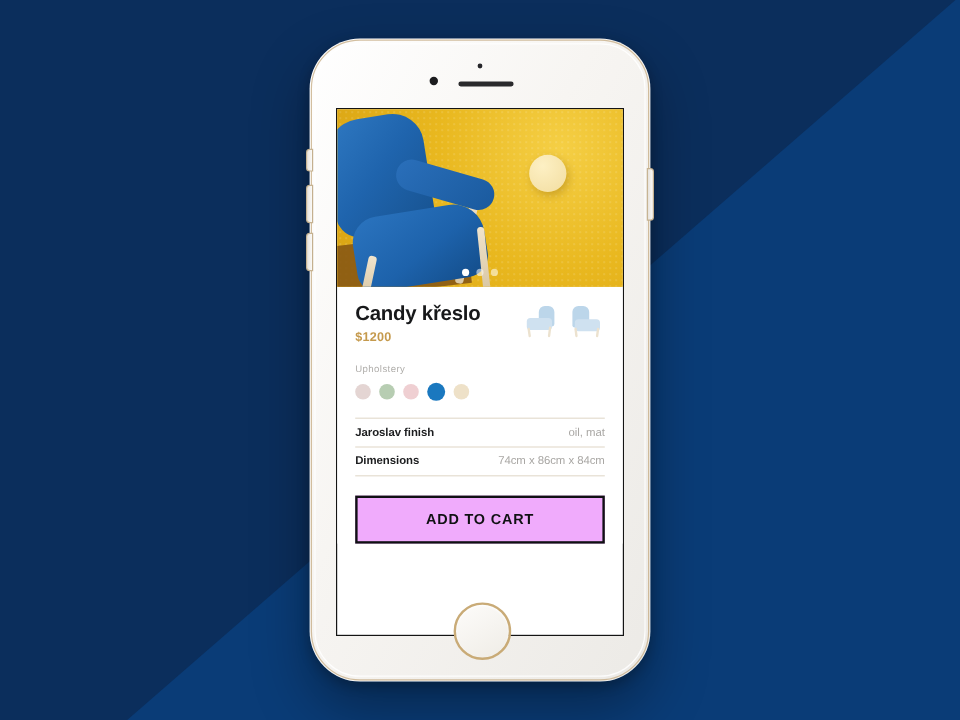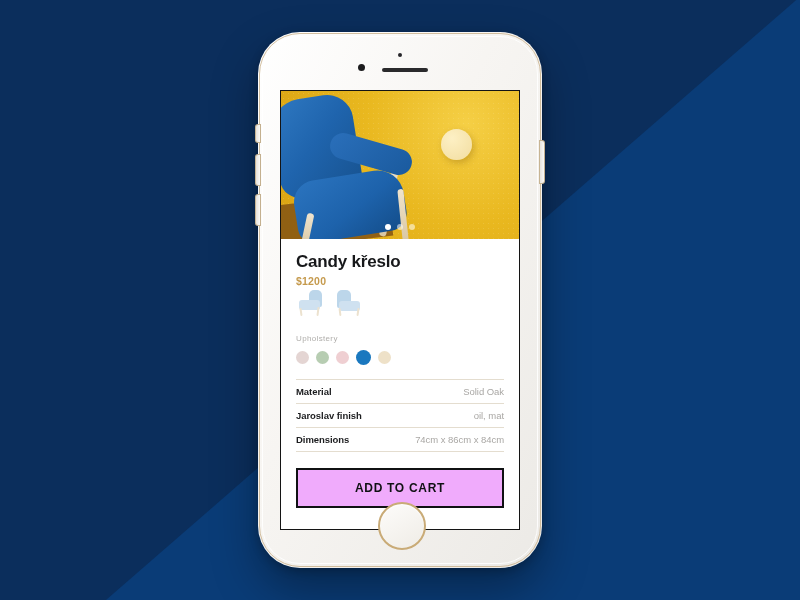--- a/index.html
+++ b/index.html
@@ -249,21 +249,20 @@
 
   
   .card {
     padding: 13px 15px 0 15px;
     background: #fff;
   }
   .title-row {
     display: flex;
     align-items: flex-start;
     justify-content: space-between;
-    flex-direction: column;
   }
   .title-block { flex: 1; min-width: 0; }
   .product-title {
     margin: 0;
     font-size: 17px;
     font-weight: 700;
     color: #17181a;
     letter-spacing: -0.2px;
     line-height: 1.15;
   }
@@ -452,24 +451,20 @@
         <div class="swatches">
           <div class="swatch" style="background: rgb(228, 213, 211);"></div>
           <div class="swatch" style="background: rgb(183, 205, 178);"></div>
           <div class="swatch" style="background: rgb(239, 207, 210);"></div>
           <div class="swatch selected" style="background: rgb(26, 120, 191);"></div>
           <div class="swatch" style="background: rgb(238, 225, 200);"></div>
         </div>
 
         <div class="specs">
           <div class="spec-row">
-            <span class="spec-key">Material</span>
-            <span class="spec-val">Solid Oak</span>
-          </div>
-          <div class="spec-row">
             <span class="spec-key">Jaroslav finish</span>
             <span class="spec-val">oil, mat</span>
           </div>
           <div class="spec-row">
             <span class="spec-key">Dimensions</span>
             <span class="spec-val">74cm x 86cm x 84cm</span>
           </div>
         </div>
 
         <button class="cta">ADD TO CART</button>

